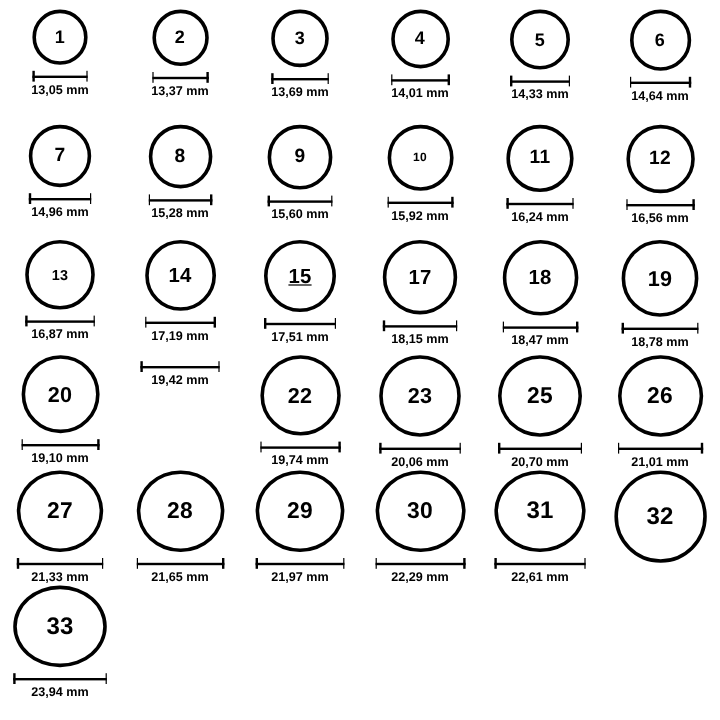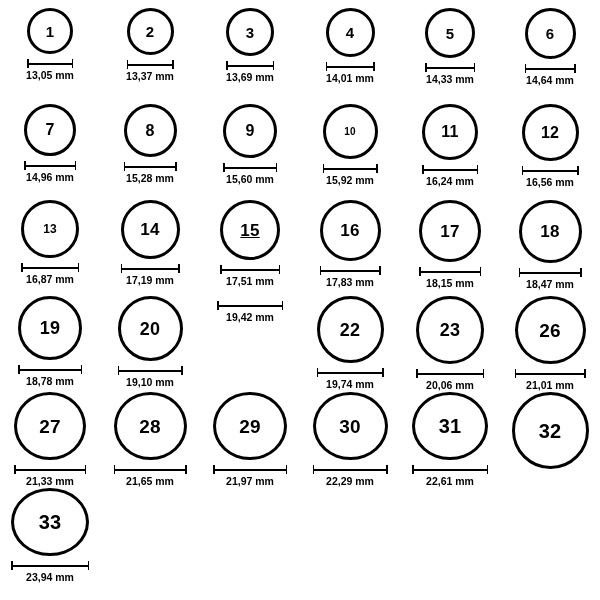--- a/index.html
+++ b/index.html
@@ -273,32 +273,20 @@
         </div>
         <div class="dim">
           <div class="dim-line" style="width: 60px;">
             <span class="tick left"></span>
             <span class="tick right"></span>
           </div>
           <div class="dim-text">17,51 mm</div>
         </div>
       </div>
       <div class="cell">
-        <div class="ring" style="width: 61px; height: 61px;">
-          <span class="ring-label" style="font-size: 17px;">16</span>
-        </div>
-        <div class="dim">
-          <div class="dim-line" style="width: 61px;">
-            <span class="tick left"></span>
-            <span class="tick right"></span>
-          </div>
-          <div class="dim-text">17,83 mm</div>
-        </div>
-      </div>
-      <div class="cell">
         <div class="ring" style="width: 62px; height: 62px;">
           <span class="ring-label" style="font-size: 17px;">17</span>
         </div>
         <div class="dim">
           <div class="dim-line" style="width: 62px;">
             <span class="tick left"></span>
             <span class="tick right"></span>
           </div>
           <div class="dim-text">18,15 mm</div>
         </div>
@@ -363,20 +351,32 @@
       <div class="cell">
         <div class="ring" style="width: 68px; height: 68px;">
           <span class="ring-label" style="font-size: 18px;">23</span>
         </div>
         <div class="dim">
           <div class="dim-line" style="width: 68px;">
             <span class="tick left"></span>
             <span class="tick right"></span>
           </div>
           <div class="dim-text">20,06 mm</div>
+        </div>
+      </div>
+      <div class="cell">
+        <div class="ring" style="width: 70px; height: 70px;">
+          <span class="ring-label" style="font-size: 19px;">25</span>
+        </div>
+        <div class="dim">
+          <div class="dim-line" style="width: 70px;">
+            <span class="tick left"></span>
+            <span class="tick right"></span>
+          </div>
+          <div class="dim-text">20,70 mm</div>
         </div>
       </div>
       <div class="cell">
         <div class="ring" style="width: 71px; height: 71px;">
           <span class="ring-label" style="font-size: 19px;">26</span>
         </div>
         <div class="dim">
           <div class="dim-line" style="width: 71px;">
             <span class="tick left"></span>
             <span class="tick right"></span>

